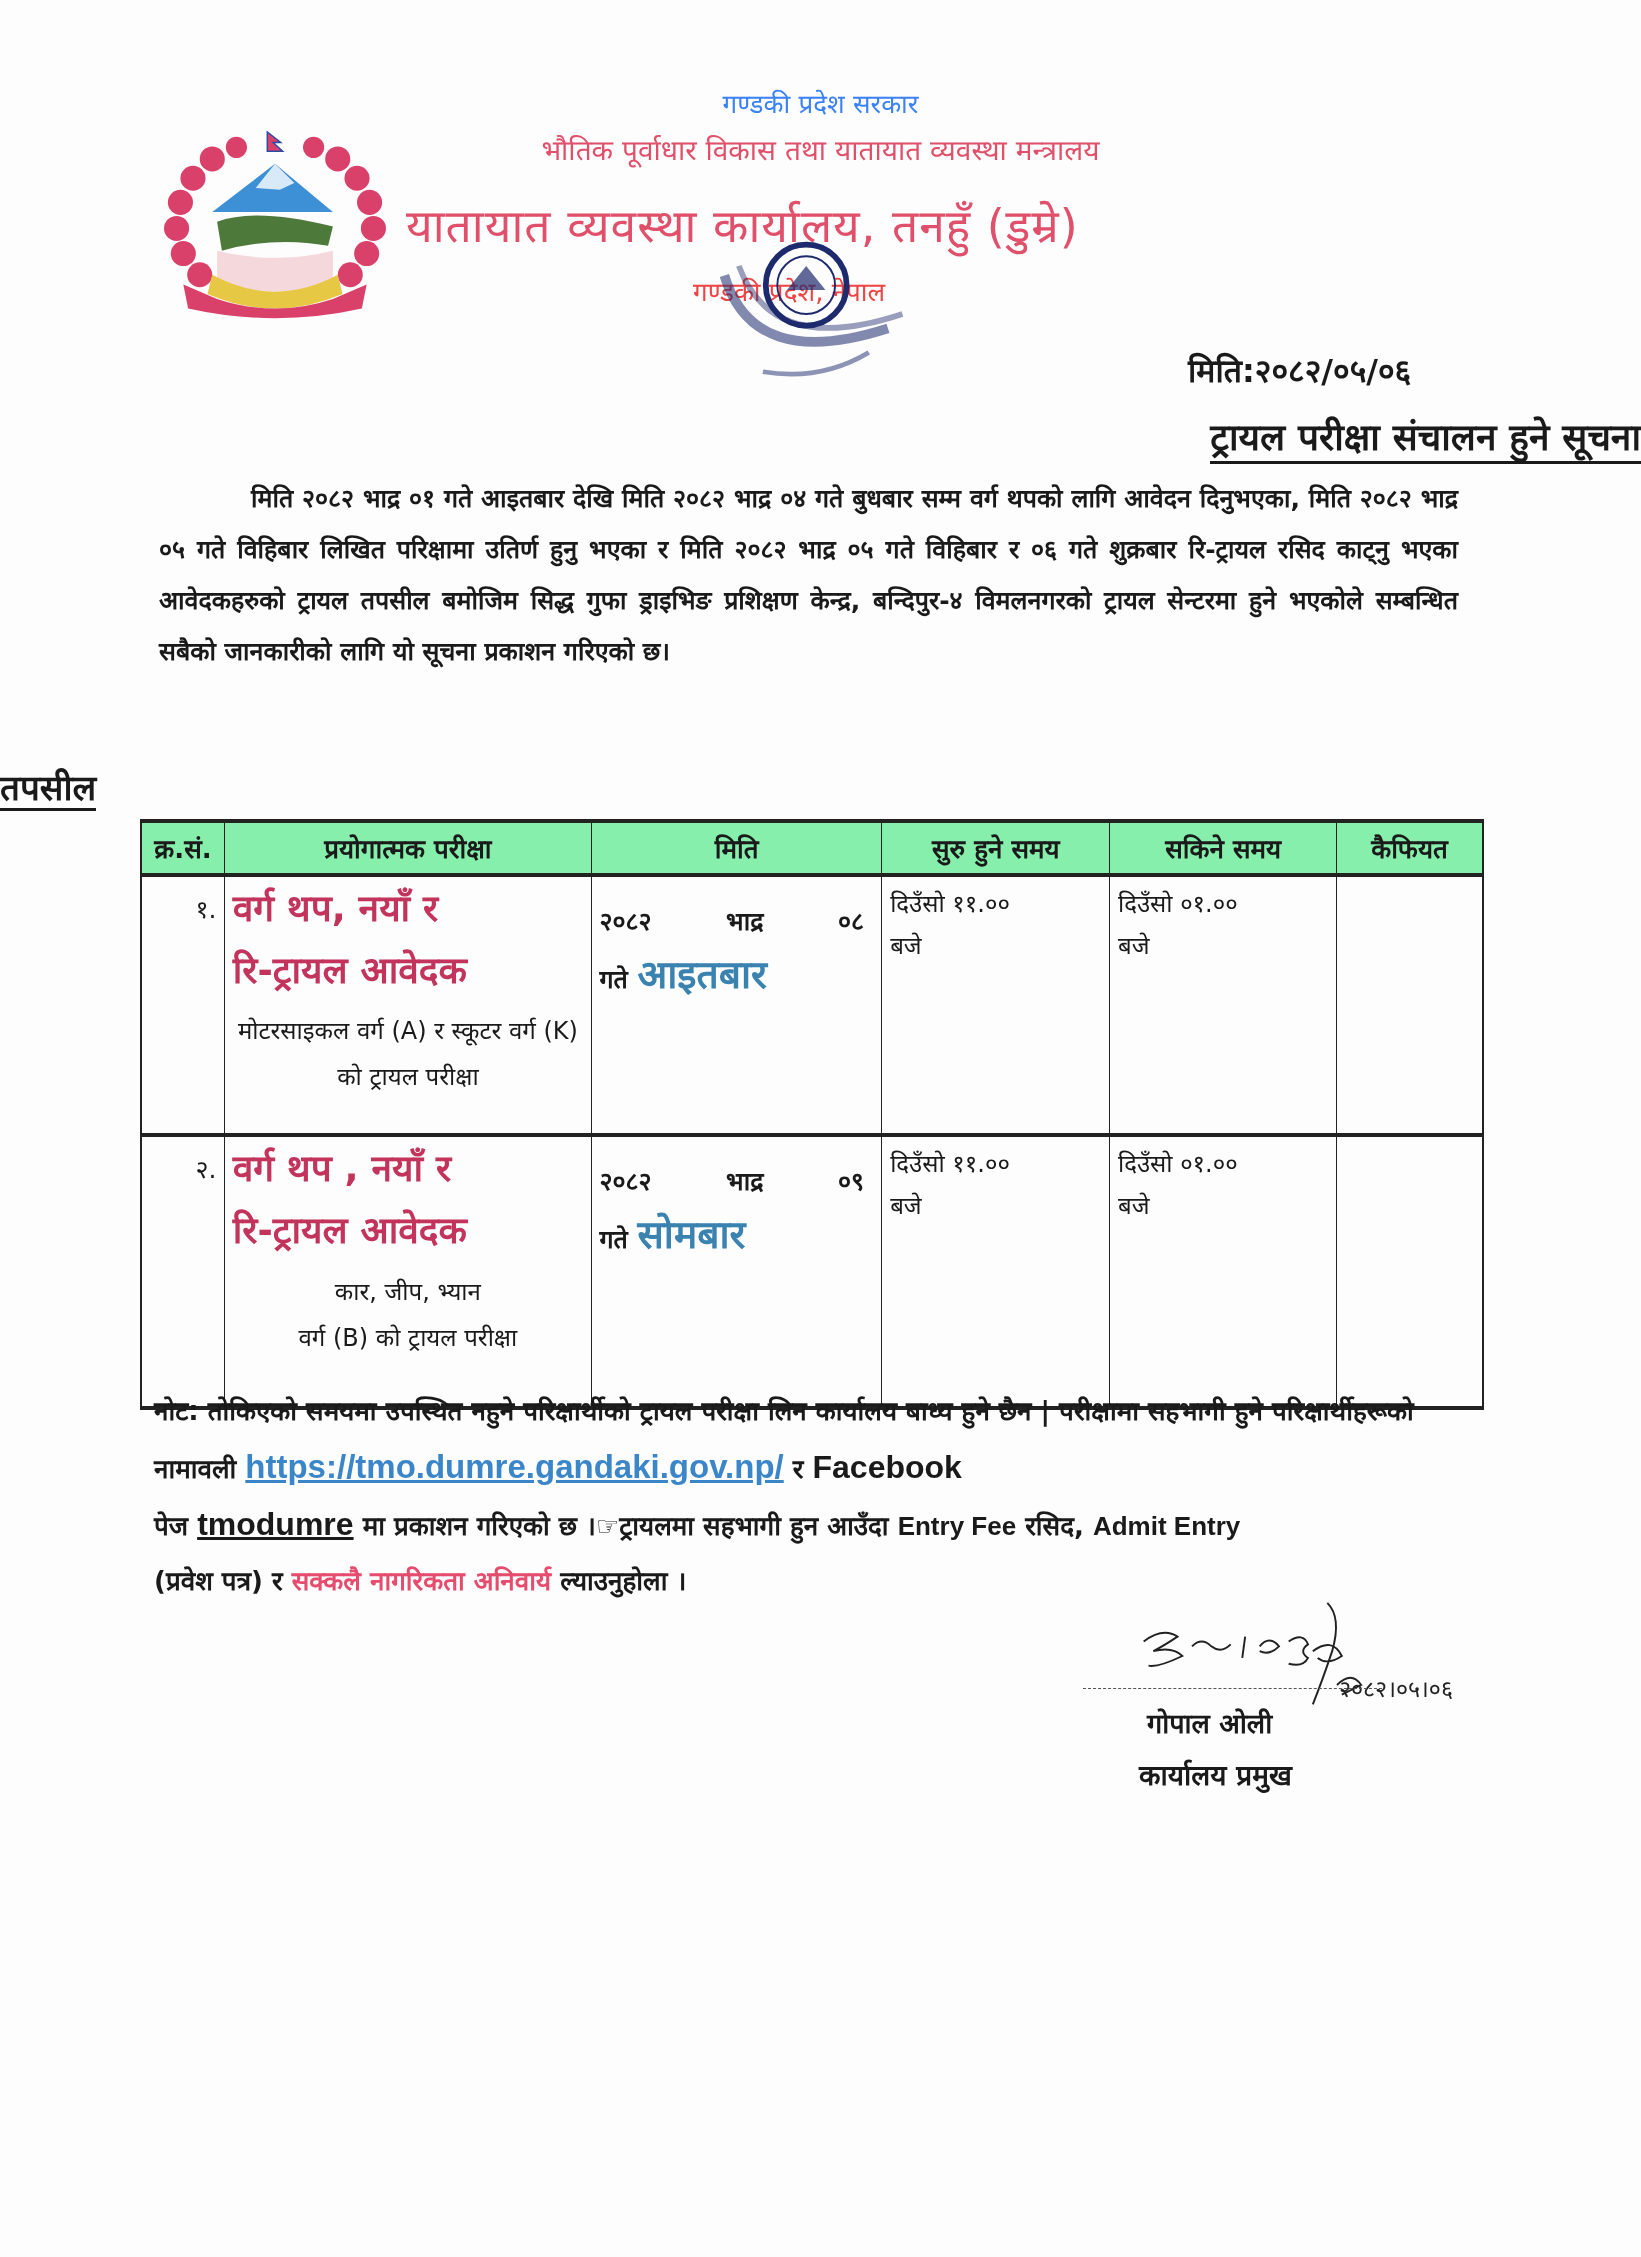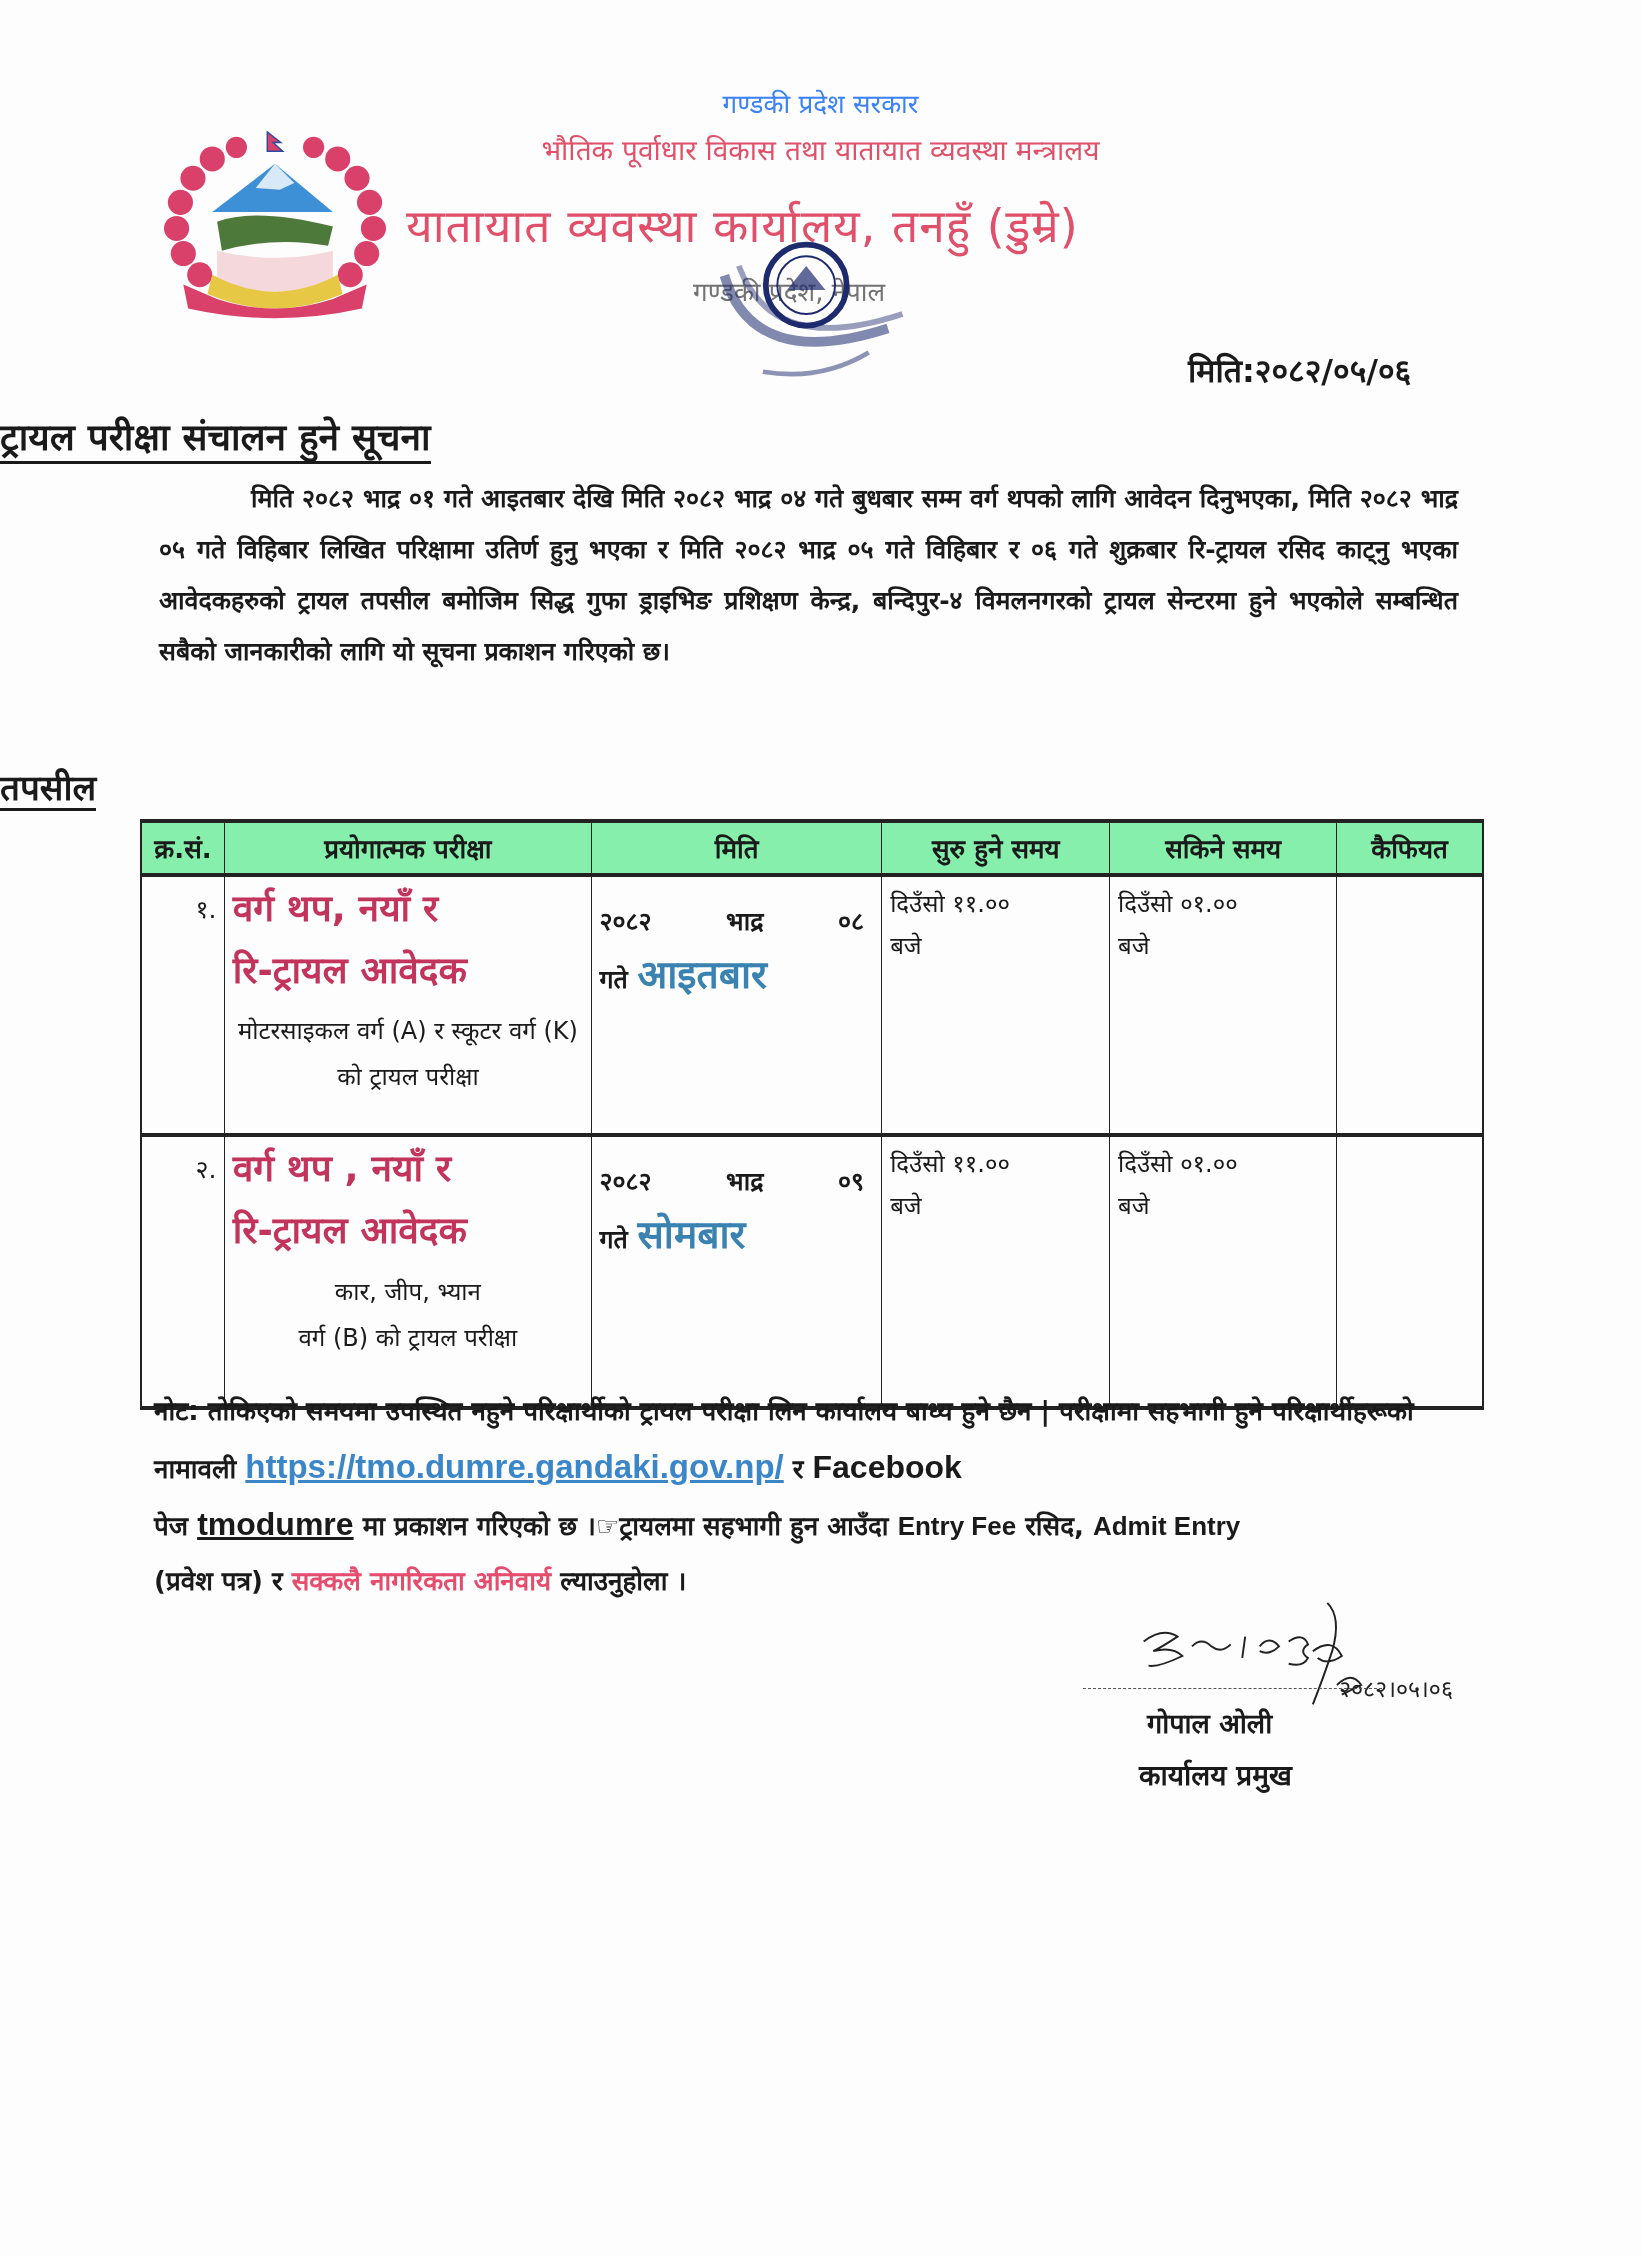--- a/index.html
+++ b/index.html
@@ -7,29 +7,29 @@
     width: 1641px; height: 2257px; background: #fdfdfd;
     font-family: "DejaVu Sans", sans-serif; color: #1a1a1a;
     position: relative; overflow: hidden;
   }
   .abs { position: absolute; }
 
   
   .hdr1 { top: 85px; left: 0; width: 1641px; font-size: 26px; color: #3b82f6; text-align:center; }
   .hdr2 { top: 130px; left: 0; width: 1641px; font-size: 28px; color: #e0506a; text-align:center; }
   .hdr3 { top: 193px; left: 406px; font-size: 46px; color: #e0506a; letter-spacing: 1px; }
-  .hdr4 { top: 273px; left: 693px; font-size: 26px; color: #737373; }
+  .hdr4 { top: 273px; left: 693px; font-size: 26px; color: #ef4444; }
 
   .emblem { top: 130px; left: 159px; width: 232px; height: 193px; }
   .stamp { top: 237px; left: 695px; width: 232px; height: 154px; }
 
   .date { top: 348px; left: 1188px; font-size: 32px; font-weight: bold; }
 
   .title {
-    top: 410px; left: 0; width: 1641px; text-align: left;
+    top: 410px; left: 0; width: 1641px; text-align: right;
     font-size: 37px; font-weight: bold;
   }
   .title span { border-bottom: 3.9px solid #1a1a1a; padding-bottom: 1.9px; }
 
   .body-para {
     top: 473px; left: 159px; width: 1299px;
     font-size: 25px; line-height: 51px; text-align: justify;
     text-indent: 92px; font-weight: 600;
   }
 

